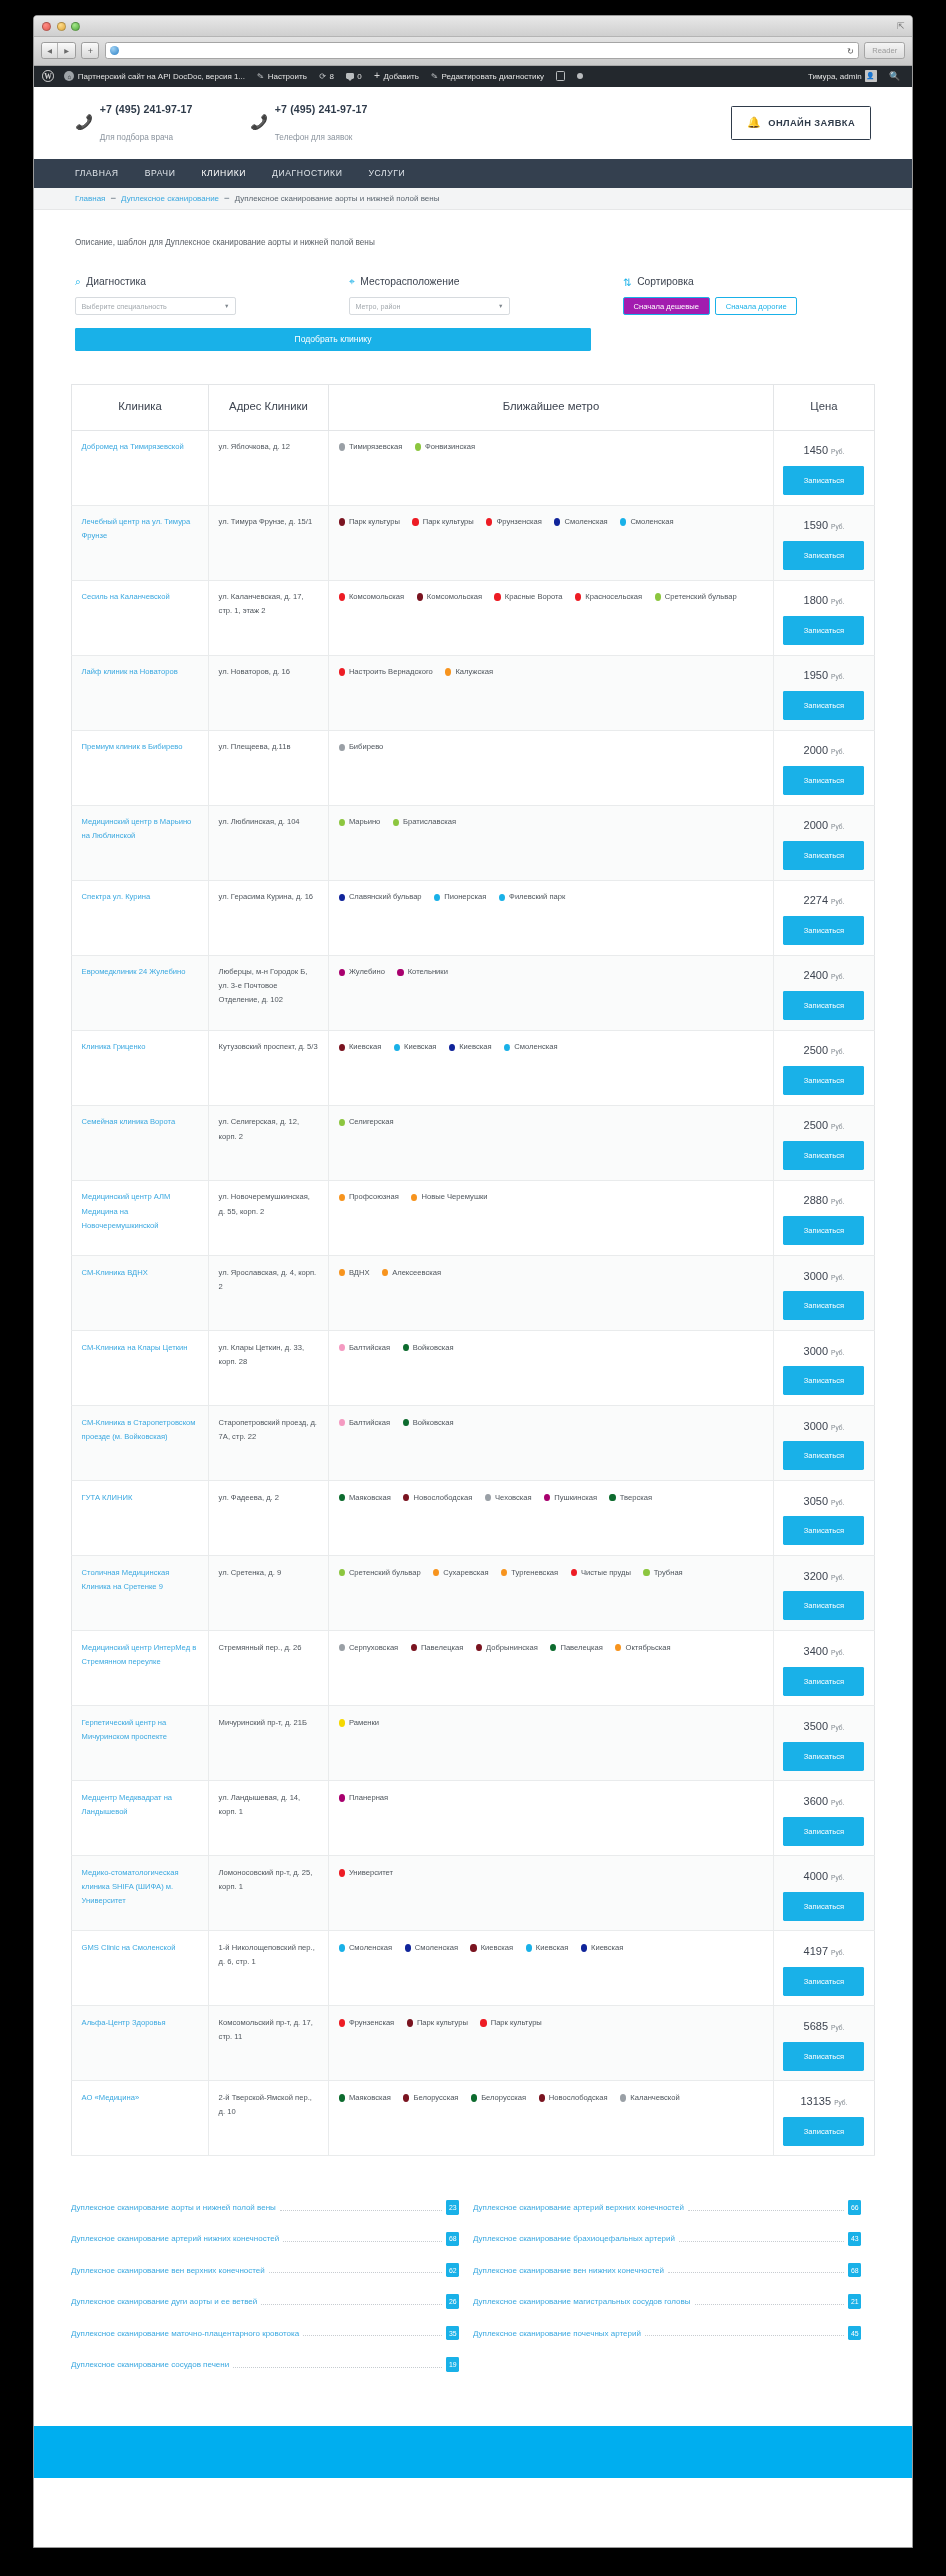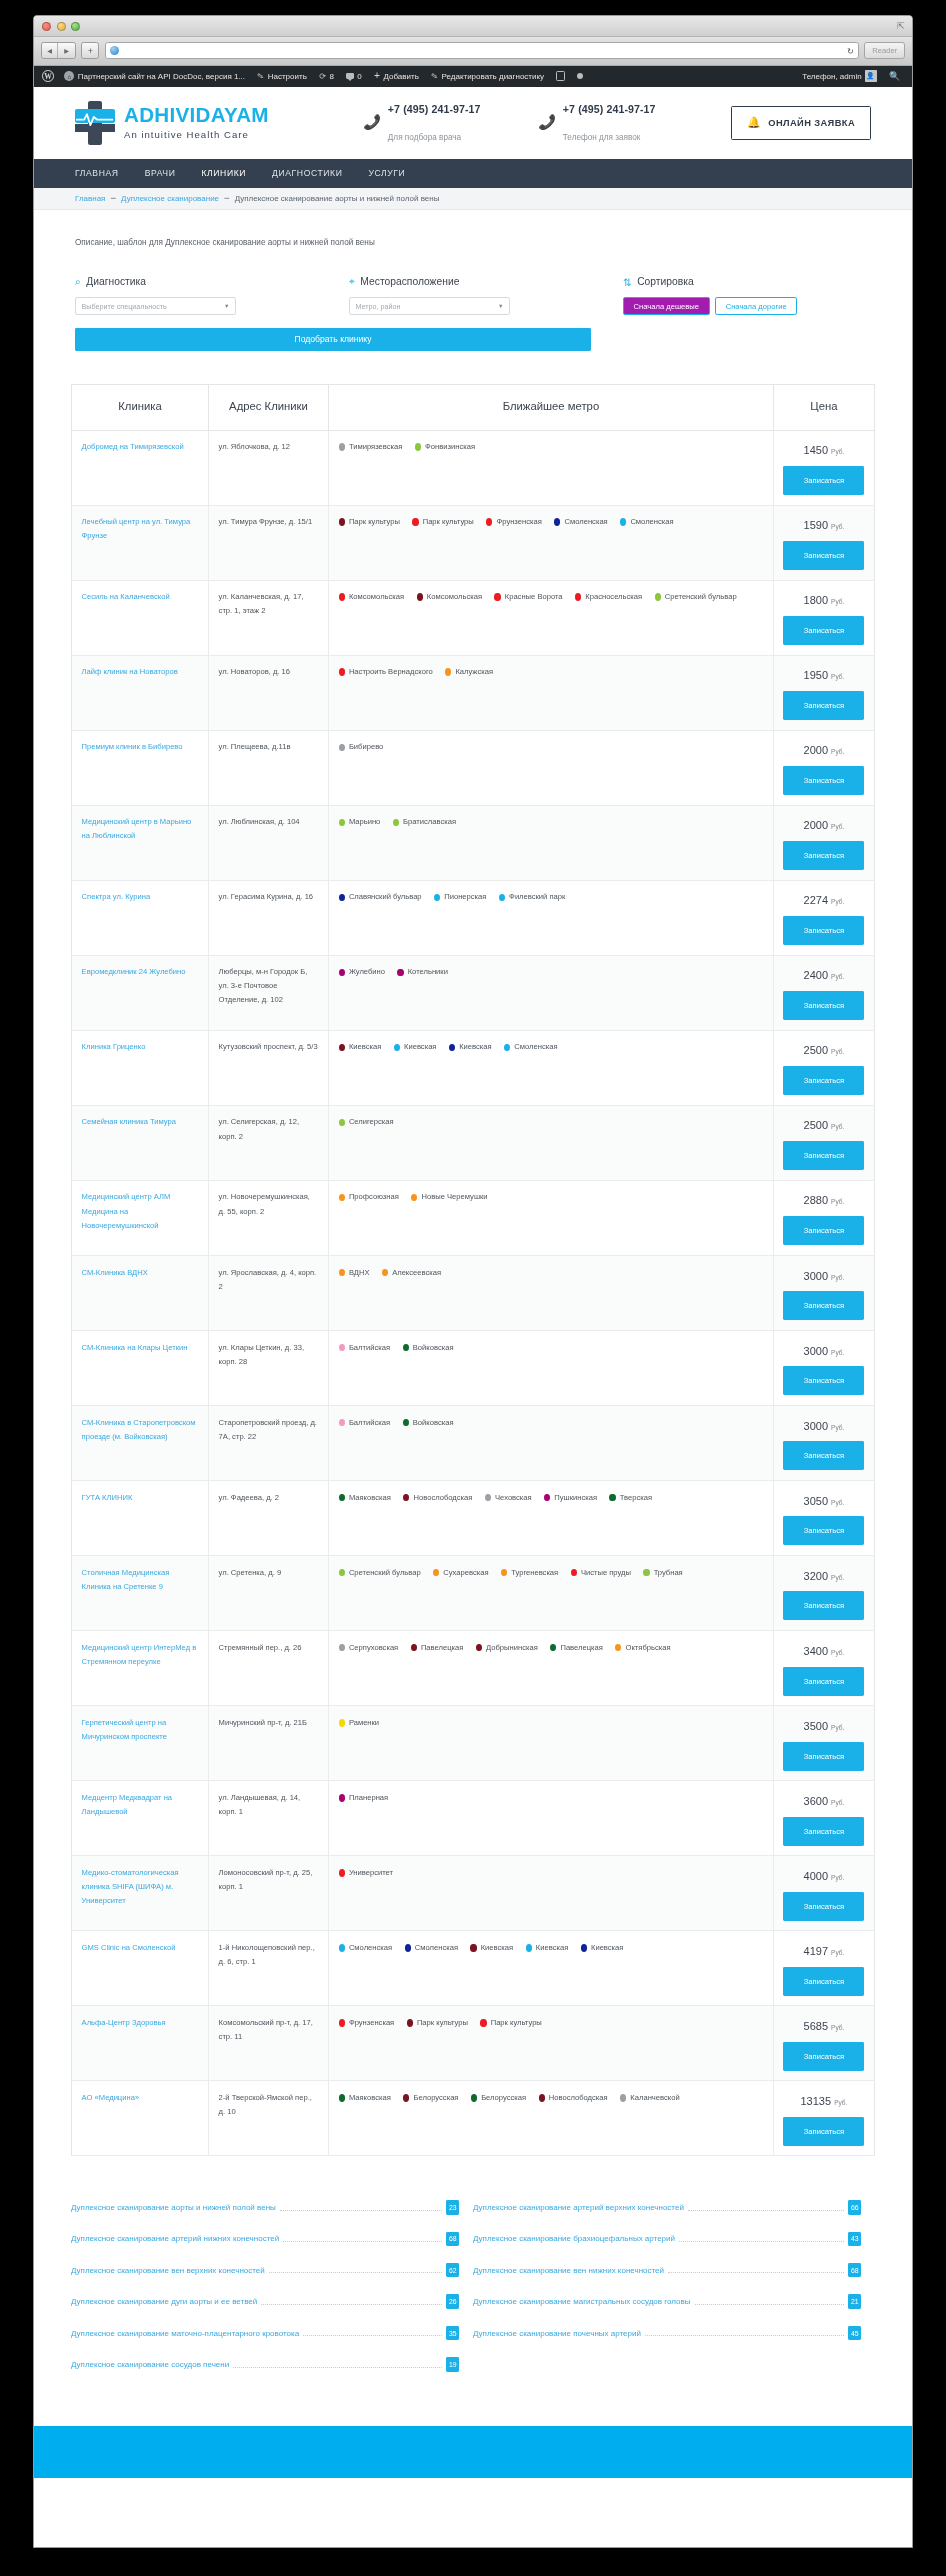--- a/index.html
+++ b/index.html
@@ -321,43 +321,29 @@
       <span>Редактировать диагностику</span>
     </div>
     <div class="seg">
       <span class="ic-w"></span>
     </div>
     <div class="seg">
       <span class="ic-bullet"></span>
     </div>
     <div class="spacer"></div>
     <div class="seg">
-      <span>Телефон, admin</span>
+      <span>Тимура, admin</span>
       <span class="wp-avatar">👤</span>
     </div>
     <div class="seg">
       <span class="ic-search">🔍</span>
     </div>
   </div>
 
   <div class="site-header">
-    <div class="logo-wrap">
-      <div class="logo-cross">
-        <div class="cross-v"></div>
-        <div class="cross-h"></div>
-        <div class="cross-h2"></div>
-        <svg class="ecg" viewBox="0 0 54 26">
-          <polyline points="0,14 12,14 16,6 21,22 26,10 31,14 54,14" fill="none" stroke="#ffffff" stroke-width="2.6" stroke-linejoin="round"></polyline>
-        </svg>
-      </div>
-      <div>
-        <div class="logo-text-main">ADHIVIDAYAM</div>
-        <div class="logo-text-sub">An intuitive Health Care</div>
-      </div>
-    </div>
 
     <div class="phone-block">
       <span class="phone-icon">📞</span>
       <div>
         <div class="phone-num">+7 (495) 241-97-17</div>
         <div class="phone-cap">Для подбора врача</div>
       </div>
     </div>
 
     <div class="phone-block">
@@ -648,21 +634,21 @@
                   <span>Смоленская</span>
                 </span>
               </div>
             </td>
             <td class="c-price">
               <div class="price-val">2500 <span class="rub">Руб.</span></div>
               <button class="book-btn">Записаться</button>
             </td>
           </tr>
           <tr>
-            <td class="c-name"><a href="#">Семейная клиника Тимура</a></td>
+            <td class="c-name"><a href="#">Семейная клиника Ворота</a></td>
             <td class="c-addr">ул. Селигерская, д. 12, корп. 2</td>
             <td class="c-metro">
               <div class="metro-list">
                 <span class="metro">
                   <span class="mdot" style="background: rgb(140, 198, 63);"></span>
                   <span>Селигерская</span>
                 </span>
               </div>
             </td>
             <td class="c-price">

